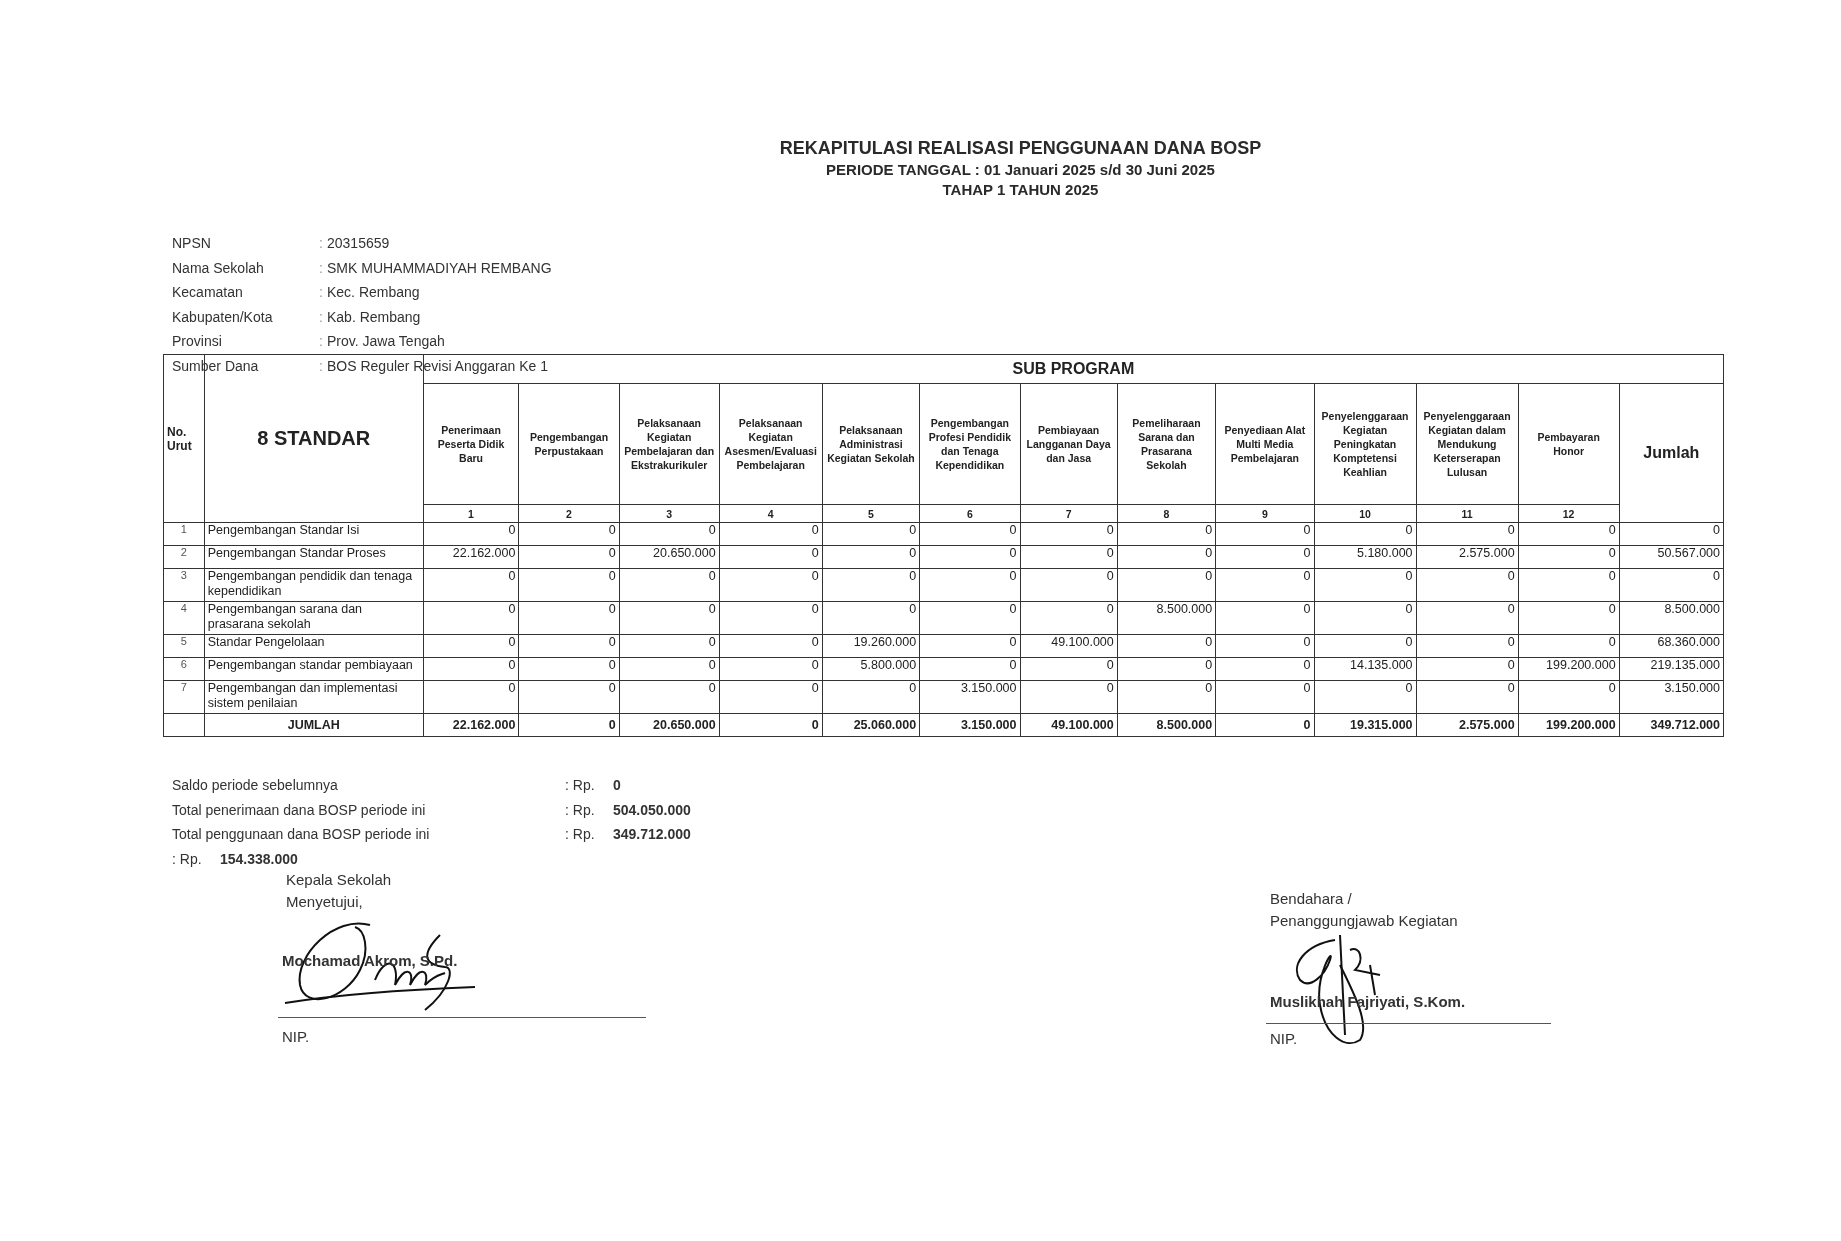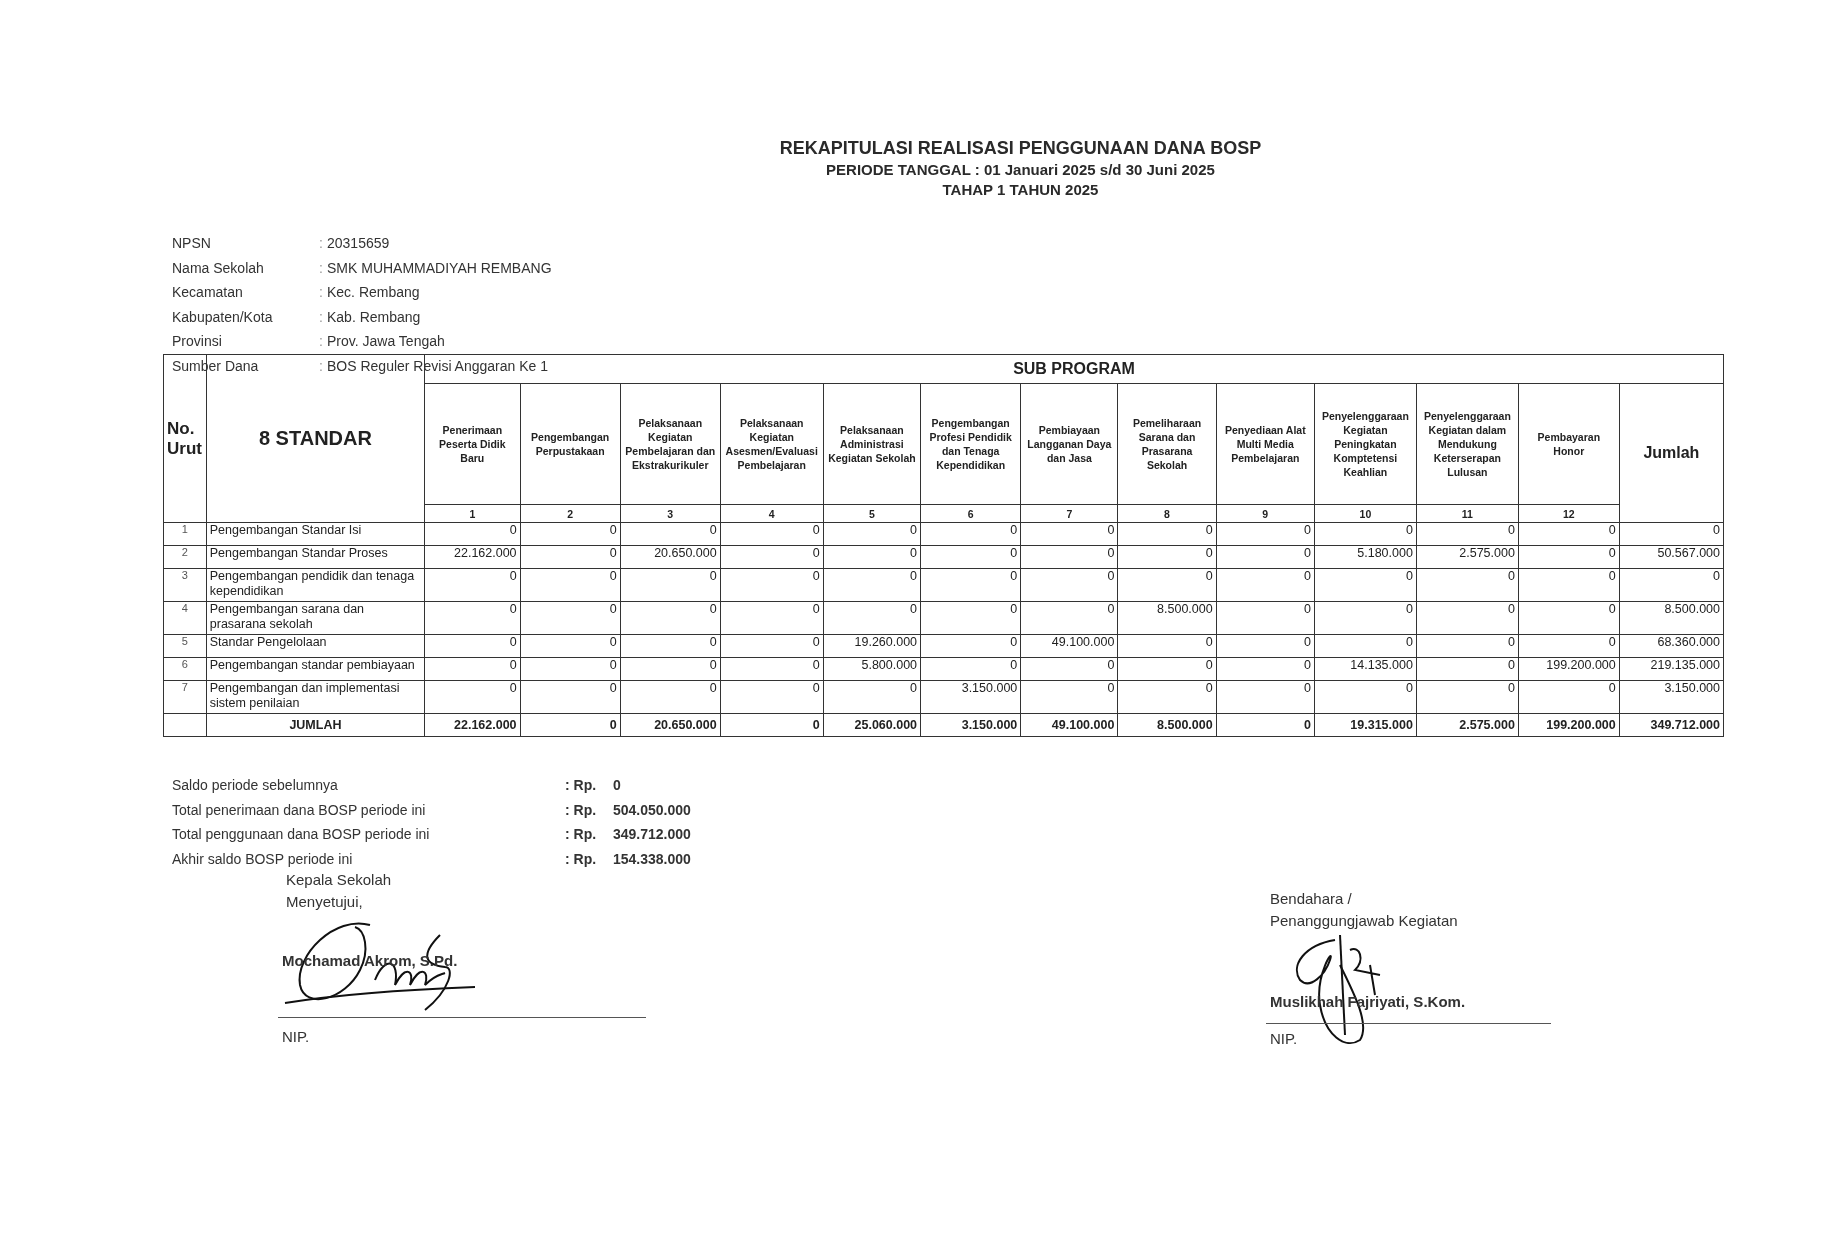--- a/index.html
+++ b/index.html
@@ -13,36 +13,36 @@
   .info { position:absolute; left:172px; top:207px; font-size:14px; color:#333;margin-top:28px; }
   .info-row { height:24.5px; display:flex; }
   .info-label { width:147px; }
   .info-sep { width:8px; color:#999; }
 
   table.rekap { position:absolute; left:163px; top:354px; width:1561px; border-collapse:collapse;
                 font-size:12.5px; color:#222; }
   table.rekap td, table.rekap th { border:1.5px solid #333; padding:0 3px; }
   th.sub-program { font-size:16px; height:28px; font-weight:bold; }
   th.hdr { font-size:10.5px; font-weight:bold; height:120px; vertical-align:middle; line-height:14px; }
-  th.no-urut { font-size:17px; width:36px; text-align:left; padding-left:4px; }
+  th.no-urut { font-size:12px; width:36px; text-align:left; padding-left:4px; }
   th.standar { font-size:20px; width:240px; }
   th.jumlah-hdr { font-size:16px; width:104px; }
   th.colnum { font-size:10.5px; height:17px; }
   td.num { text-align:right; vertical-align:top; padding-top:2px; }
   td.idx { text-align:center; vertical-align:top; color:#555; font-size:11px; padding-top:2px; }
   td.lbl { vertical-align:top; line-height:15px; padding-top:1px; }
   tr.r1 td { height:22px; }
   tr.r2 td { height:32px; }
   tr.total td { height:22px; font-weight:bold; vertical-align:middle; }
   tr.total td.lbl { text-align:center; vertical-align:middle; }
 
   .summary { position:absolute; left:172px; top:777px; font-size:14px; color:#333; }
   .sum-row { height:24.5px; display:flex; }
   .sum-label { width:393px; }
-  .sum-rp { width:48px; font-weight:bold; }
+  .sum-rp { width:48px; font-weight:normal; }
   .sum-val { font-weight:bold; }
 
   .sig { position:absolute; font-size:15px; color:#333; }
   .line { position:absolute; border-top:1.5px solid #555; }
   svg.signature { position:absolute; }
 </style>
 </head>
 <body>
 
 <div class="title t1">REKAPITULASI REALISASI PENGGUNAAN DANA BOSP</div>
@@ -269,21 +269,20 @@
       <span class="sum-label">Total penerimaan dana BOSP periode ini</span>
       <span class="sum-rp">: Rp.</span>
       <span class="sum-val">504.050.000</span>
     </div>
   <div class="sum-row">
       <span class="sum-label">Total penggunaan dana BOSP periode ini</span>
       <span class="sum-rp">: Rp.</span>
       <span class="sum-val">349.712.000</span>
     </div>
   <div class="sum-row">
-      <span class="sum-label">Akhir saldo BOSP periode ini</span>
       <span class="sum-rp">: Rp.</span>
       <span class="sum-val">154.338.000</span>
     </div>
 </div>
 
 <div class="sig" style="left:286px; top:893px;">Menyetujui,</div>
 <div class="sig" style="left:286px; top:871px;">Kepala Sekolah</div>
 <svg class="signature" style="left:275px; top:915px;" width="230" height="100" viewBox="0 0 230 100">
   <path d="M95 10 C60 0 20 40 25 70 C30 95 70 85 85 55 C95 35 90 15 80 12" fill="none" stroke="#111" stroke-width="2"></path>
   <path d="M100 65 C110 40 125 45 120 70 C130 50 140 55 135 70 C145 50 155 55 150 70 C160 60 165 60 170 58" fill="none" stroke="#111" stroke-width="2"></path>

